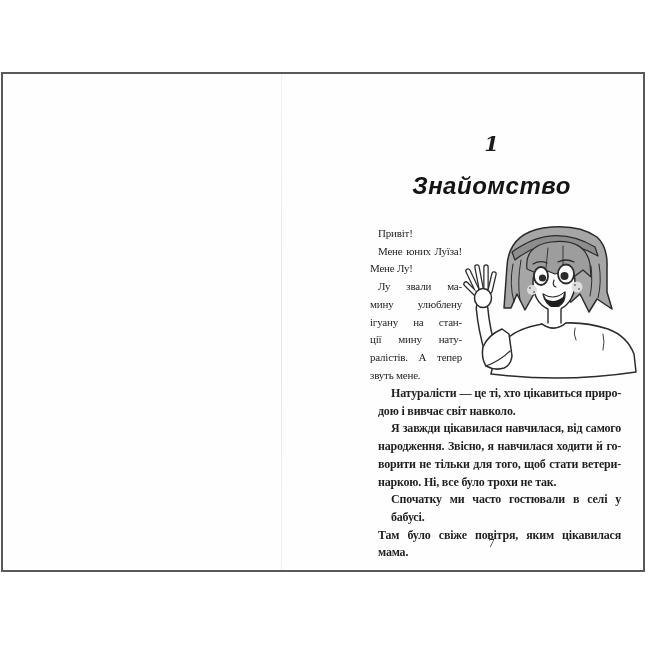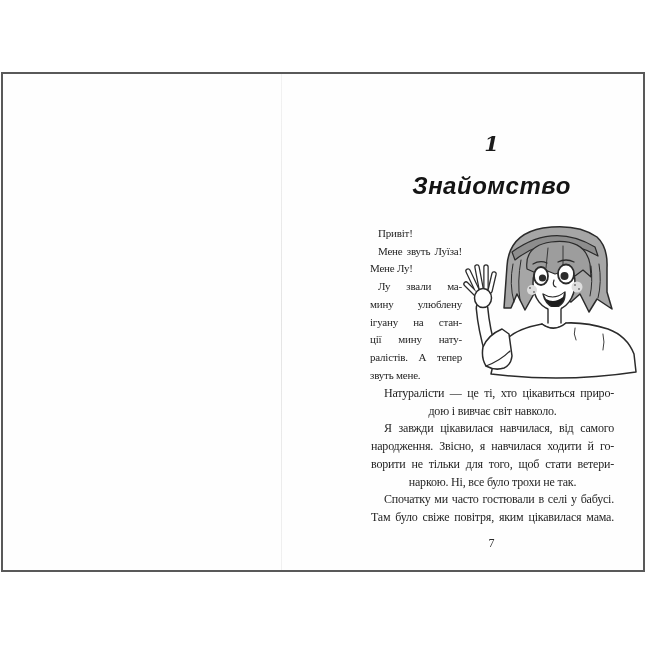--- a/index.html
+++ b/index.html
@@ -16,25 +16,25 @@
   .rp { position:absolute; left:367px; top:0; width:243px; height:496px; }
 
   .ch-num { position:absolute; left:0; top:57px; width:243px; text-align:center;
             font-family:"DejaVu Serif", serif; font-style:italic; font-weight:bold;
             font-size:21px; color:#1c1c1c; }
   .ch-title { position:absolute; left:0; top:98px; width:243px; text-align:center;
               font-family:Liberation Sans, sans-serif; font-style:italic; font-weight:600;
               font-size:24px; letter-spacing:0.5px; color:#141414; }
 
   .ncol { position:absolute; left:0; top:151px; width:92px; }
-  .bcol { position:absolute; left:1px; top:311px; width:243px; }
+  .bcol { position:absolute; left:8px; top:311px; width:243px;font-weight:bold; }
 
   .tl { color:#1f1f1f; line-height:17.7px; text-align:left; }
   .ncol .tl { font-size:11px; letter-spacing:-0.2px; }
-  .bcol .tl { font-size:12px; letter-spacing:-0.2px;text-align:center; }
+  .bcol .tl { font-size:12px; letter-spacing:-0.2px; }
   .tl.j { text-align:justify; text-align-last:justify; }
   .ncol .ind { padding-left:8px; }
   .bcol .ind { padding-left:13px; }
 
   .pnum { position:absolute; left:0; top:462px; width:243px; text-align:center;
           font-size:12px; color:#2a2a2a; }
 
   .art { position:absolute; left:452px; top:148px; width:190px; height:160px; }
 </style>
 </head>
@@ -49,21 +49,21 @@
     <div class="gutter"></div>
 
     <div class="rp">
 
       <div class="ch-num">1</div>
 
       <div class="ch-title">Знайомство</div>
 
       <div class="ncol">
         <div class="tl ind">Привіт!</div>
-        <div class="tl ind j">Мене звуть Луїза!</div>
+        <div class="tl ind j">Мене юних Луїза!</div>
         <div class="tl">Мене Лу!</div>
         <div class="tl ind j">Лу звали ма-</div>
         <div class="tl j">мину улюблену</div>
         <div class="tl j">ігуану на стан-</div>
         <div class="tl j">ції мину нату-</div>
         <div class="tl j">ралістів. А тепер</div>
         <div class="tl">звуть мене.</div>
       </div>
 
       <div class="bcol">

